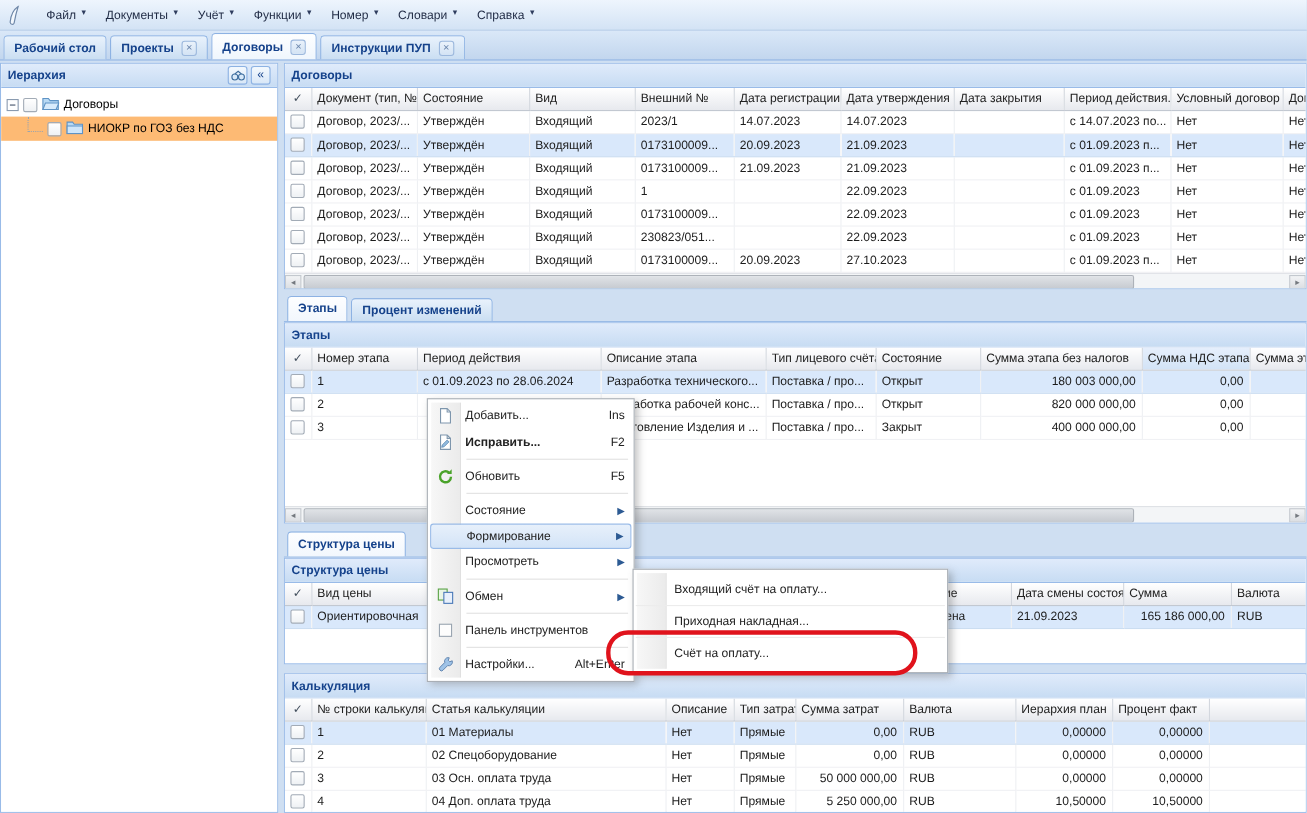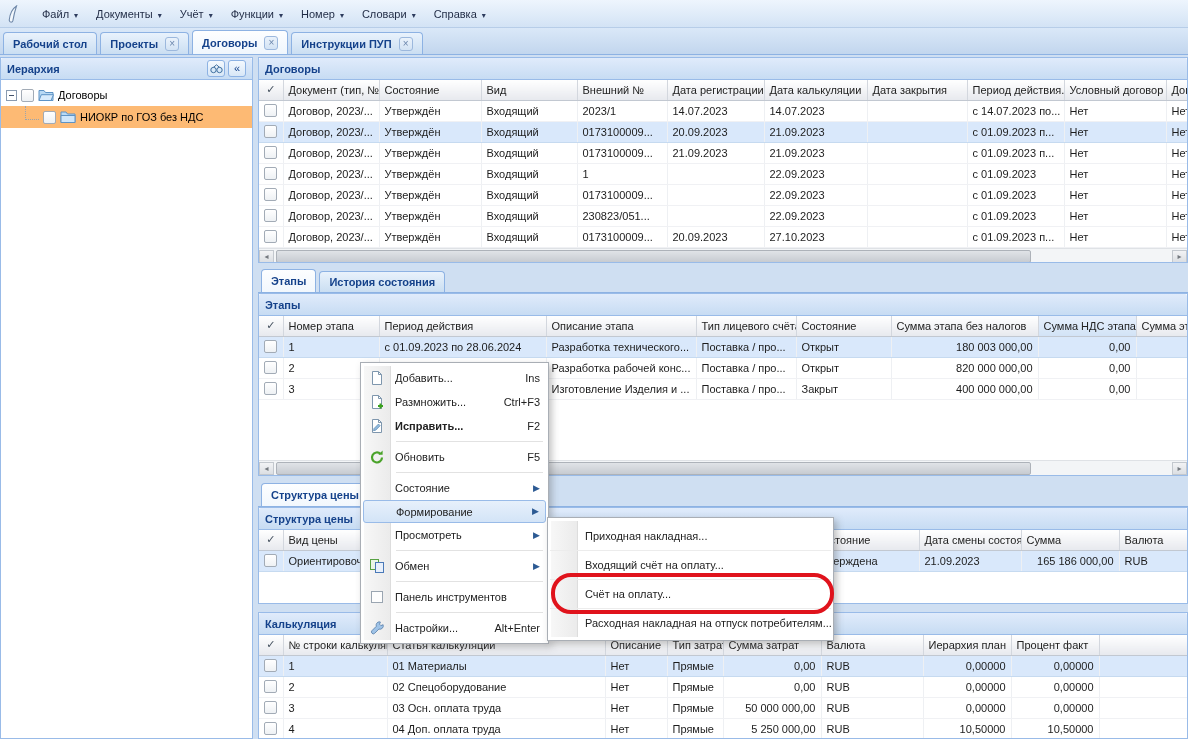--- a/index.html
+++ b/index.html
@@ -3,21 +3,21 @@
 <meta charset="utf-8">
 <style>
   html,body{margin:0;padding:0;width:1188px;height:739px;overflow:hidden;
     font-family:"Liberation Sans",sans-serif;font-size:11px;background:#cfdff2;}
   *{box-sizing:border-box;}
 
   
   .menubar{height:28px;display:flex;align-items:center;
     background:linear-gradient(#eef5fd,#d3e3f5);border-bottom:1px solid #b7cde8;}
   .logo{margin:2px 12px 0 6px;display:flex;}
-  .menu-item{padding:4px 9px;color:#1f2a44;display:flex;align-items:flex-end;gap:5px;cursor:default;}
+  .menu-item{padding:4px 9px;color:#1f2a44;display:flex;align-items:flex-start;gap:5px;cursor:default;}
   .caret{font-size:8px;color:#2e3c5e;line-height:8px;}
 
   
   .tabbar{height:27px;background:linear-gradient(#dae8f8,#c2d6ee);display:flex;align-items:flex-end;
     padding-left:3px;gap:3px;border-bottom:1px solid #8db2e3;}
   .tab{height:22px;padding:0 9px;border:1px solid #8db2e3;border-bottom:none;border-radius:4px 4px 0 0;
     background:linear-gradient(#e9f2fc,#cadeF2);color:#15428b;font-weight:bold;
     display:flex;align-items:center;gap:7px;}
   .tab.active{background:linear-gradient(#fdfeff,#eff6fd);height:24px;}
   .tab .close{width:14px;height:14px;line-height:11px;text-align:center;border:1px solid #9cb8dd;
@@ -79,21 +79,21 @@
   .tree-row{height:22px;display:flex;align-items:center;gap:4px;padding-left:5px;}
   .tree-row.selected{background:#fdba74;}
   .expander{width:11px;height:11px;border:1px solid #8a9bb0;background:#fff;position:relative;flex:none;}
   .expander::after{content:"";position:absolute;left:2px;right:2px;top:4px;height:1px;background:#44536b;}
   .elbow{width:14px;height:14px;border-left:1px dotted #9aa4ae;border-bottom:1px dotted #9aa4ae;
     margin:-8px 0 0 6px;flex:none;}
   .tree .cbx{flex:none;}
 
   
   .menu{position:absolute;background:#fff;border:1px solid #a9aeb5;box-shadow:3px 3px 7px rgba(80,80,80,.35);
-    padding:3px 2px;z-index:30;}
+    padding:3px 2px;z-index:30;margin-left:28px;}
   .menu::before{content:"";position:absolute;left:3px;top:3px;bottom:3px;width:26px;
     background:linear-gradient(90deg,#f7f7f7,#ebebeb);border-right:1px solid #ddd;}
   #context-menu{left:360px;top:362px;width:189px;}
   #submenu{left:547px;top:517px;width:287px;z-index:31;}
   .menu-row{height:24px;display:flex;align-items:center;position:relative;padding-right:6px;color:#222;}
   #submenu .menu-row{height:29px;padding-left:35px;}
   #submenu .menu-row + .menu-row{border-top:1px solid #ececec;}
   .mi-icon{width:16px;height:16px;margin:0 10px 0 6px;flex:none;display:flex;align-items:center;justify-content:center;position:relative;}
   .mi-label{white-space:nowrap;position:relative;}
   .menu-row.bold .mi-label{font-weight:bold;}
@@ -235,21 +235,21 @@
                 <col style="width: 120px;">
               </colgroup>
               <thead>
                 <tr>
                   <th class="cbh">✓</th>
                   <th>Документ (тип, №</th>
                   <th>Состояние</th>
                   <th>Вид</th>
                   <th>Внешний №</th>
                   <th>Дата регистрации.</th>
-                  <th>Дата калькуляции</th>
+                  <th>Дата утверждения</th>
                   <th>Дата закрытия</th>
                   <th>Период действия..</th>
                   <th>Условный договор</th>
                   <th>Договор</th>
                 </tr>
               </thead>
               <tbody>
                 <tr>
                   <td class="cbc"><span class="cbx"></span></td>
                   <td>Договор, 2023/...</td>
@@ -349,21 +349,21 @@
           <span class="hs-thumb"></span>
           <span class="hs-btn hs-right">▸</span>
         </div>
       </div>
 
       <div class="subtabs" id="stages-tabs">
           <div class="subtab active">
             <span>Этапы</span>
           </div>
           <div class="subtab">
-            <span>История состояния</span>
+            <span>Процент изменений</span>
           </div>
         </div>
 
       <div class="panel" id="stages-panel">
         <div class="panel-header">
           <span>Этапы</span>
         </div>
         <div class="grid-clip">
           <table class="grid" style="width: 977px;">
               <colgroup>
@@ -572,31 +572,20 @@
     <div class="menu-row">
       <span class="mi-icon">
         <svg width="16" height="16" viewBox="0 0 16 16">
           <path d="M3.5 1.5h6l3 3v10h-9z" fill="#fff" stroke="#7e96ad"></path>
           <path d="M9.5 1.5v3h3" fill="none" stroke="#7e96ad"></path>
         </svg>
       </span>
       <span class="mi-label">Добавить...</span>
       <span class="mi-short">Ins</span>
     </div>
-    <div class="menu-row">
-      <span class="mi-icon">
-        <svg width="16" height="16" viewBox="0 0 16 16">
-          <path d="M3.5 1.5h6l3 3v10h-9z" fill="#fff" stroke="#7e96ad"></path>
-          <path d="M9.5 1.5v3h3" fill="none" stroke="#7e96ad"></path>
-          <path d="M11.5 9.5v5M9 12h5" stroke="#3aa21d" stroke-width="2"></path>
-        </svg>
-      </span>
-      <span class="mi-label">Размножить...</span>
-      <span class="mi-short">Ctrl+F3</span>
-    </div>
     <div class="menu-row bold">
       <span class="mi-icon">
         <svg width="16" height="16" viewBox="0 0 16 16">
           <path d="M3.5 1.5h6l3 3v10h-9z" fill="#fff" stroke="#7e96ad"></path>
           <path d="M9.5 1.5v3h3" fill="none" stroke="#7e96ad"></path>
           <path d="M5 10.5l4.5-4.5 1.7 1.7-4.5 4.5-2.2.5z" fill="#8fb9de" stroke="#4b7ba6" stroke-width=".6"></path>
         </svg>
       </span>
       <span class="mi-label">Исправить...</span>
       <span class="mi-short">F2</span>
@@ -654,25 +643,22 @@
         <svg width="16" height="16" viewBox="0 0 16 16">
           <path d="M10.5 1.8a3.4 3.4 0 0 0-3.2 4.5L3 10.6a1.9 1.9 0 1 0 2.7 2.7l4.2-4.2a3.4 3.4 0 0 0 4.2-4.4l-2.2.9-1.4-1.4.9-2.2z" fill="#9fc3e7" stroke="#567ca8" stroke-width=".8"></path>
         </svg>
       </span>
       <span class="mi-label">Настройки...</span>
       <span class="mi-short">Alt+Enter</span>
     </div>
   </div>
 <div class="menu" id="submenu">
     <div class="menu-row">
+      <span class="mi-label">Входящий счёт на оплату...</span>
+    </div>
+    <div class="menu-row">
       <span class="mi-label">Приходная накладная...</span>
     </div>
     <div class="menu-row">
-      <span class="mi-label">Входящий счёт на оплату...</span>
-    </div>
-    <div class="menu-row">
       <span class="mi-label">Счёт на оплату...</span>
-    </div>
-    <div class="menu-row">
-      <span class="mi-label">Расходная накладная на отпуск потребителям...</span>
     </div>
   </div>
 <div id="annotation"></div>
 
 </body></html>

